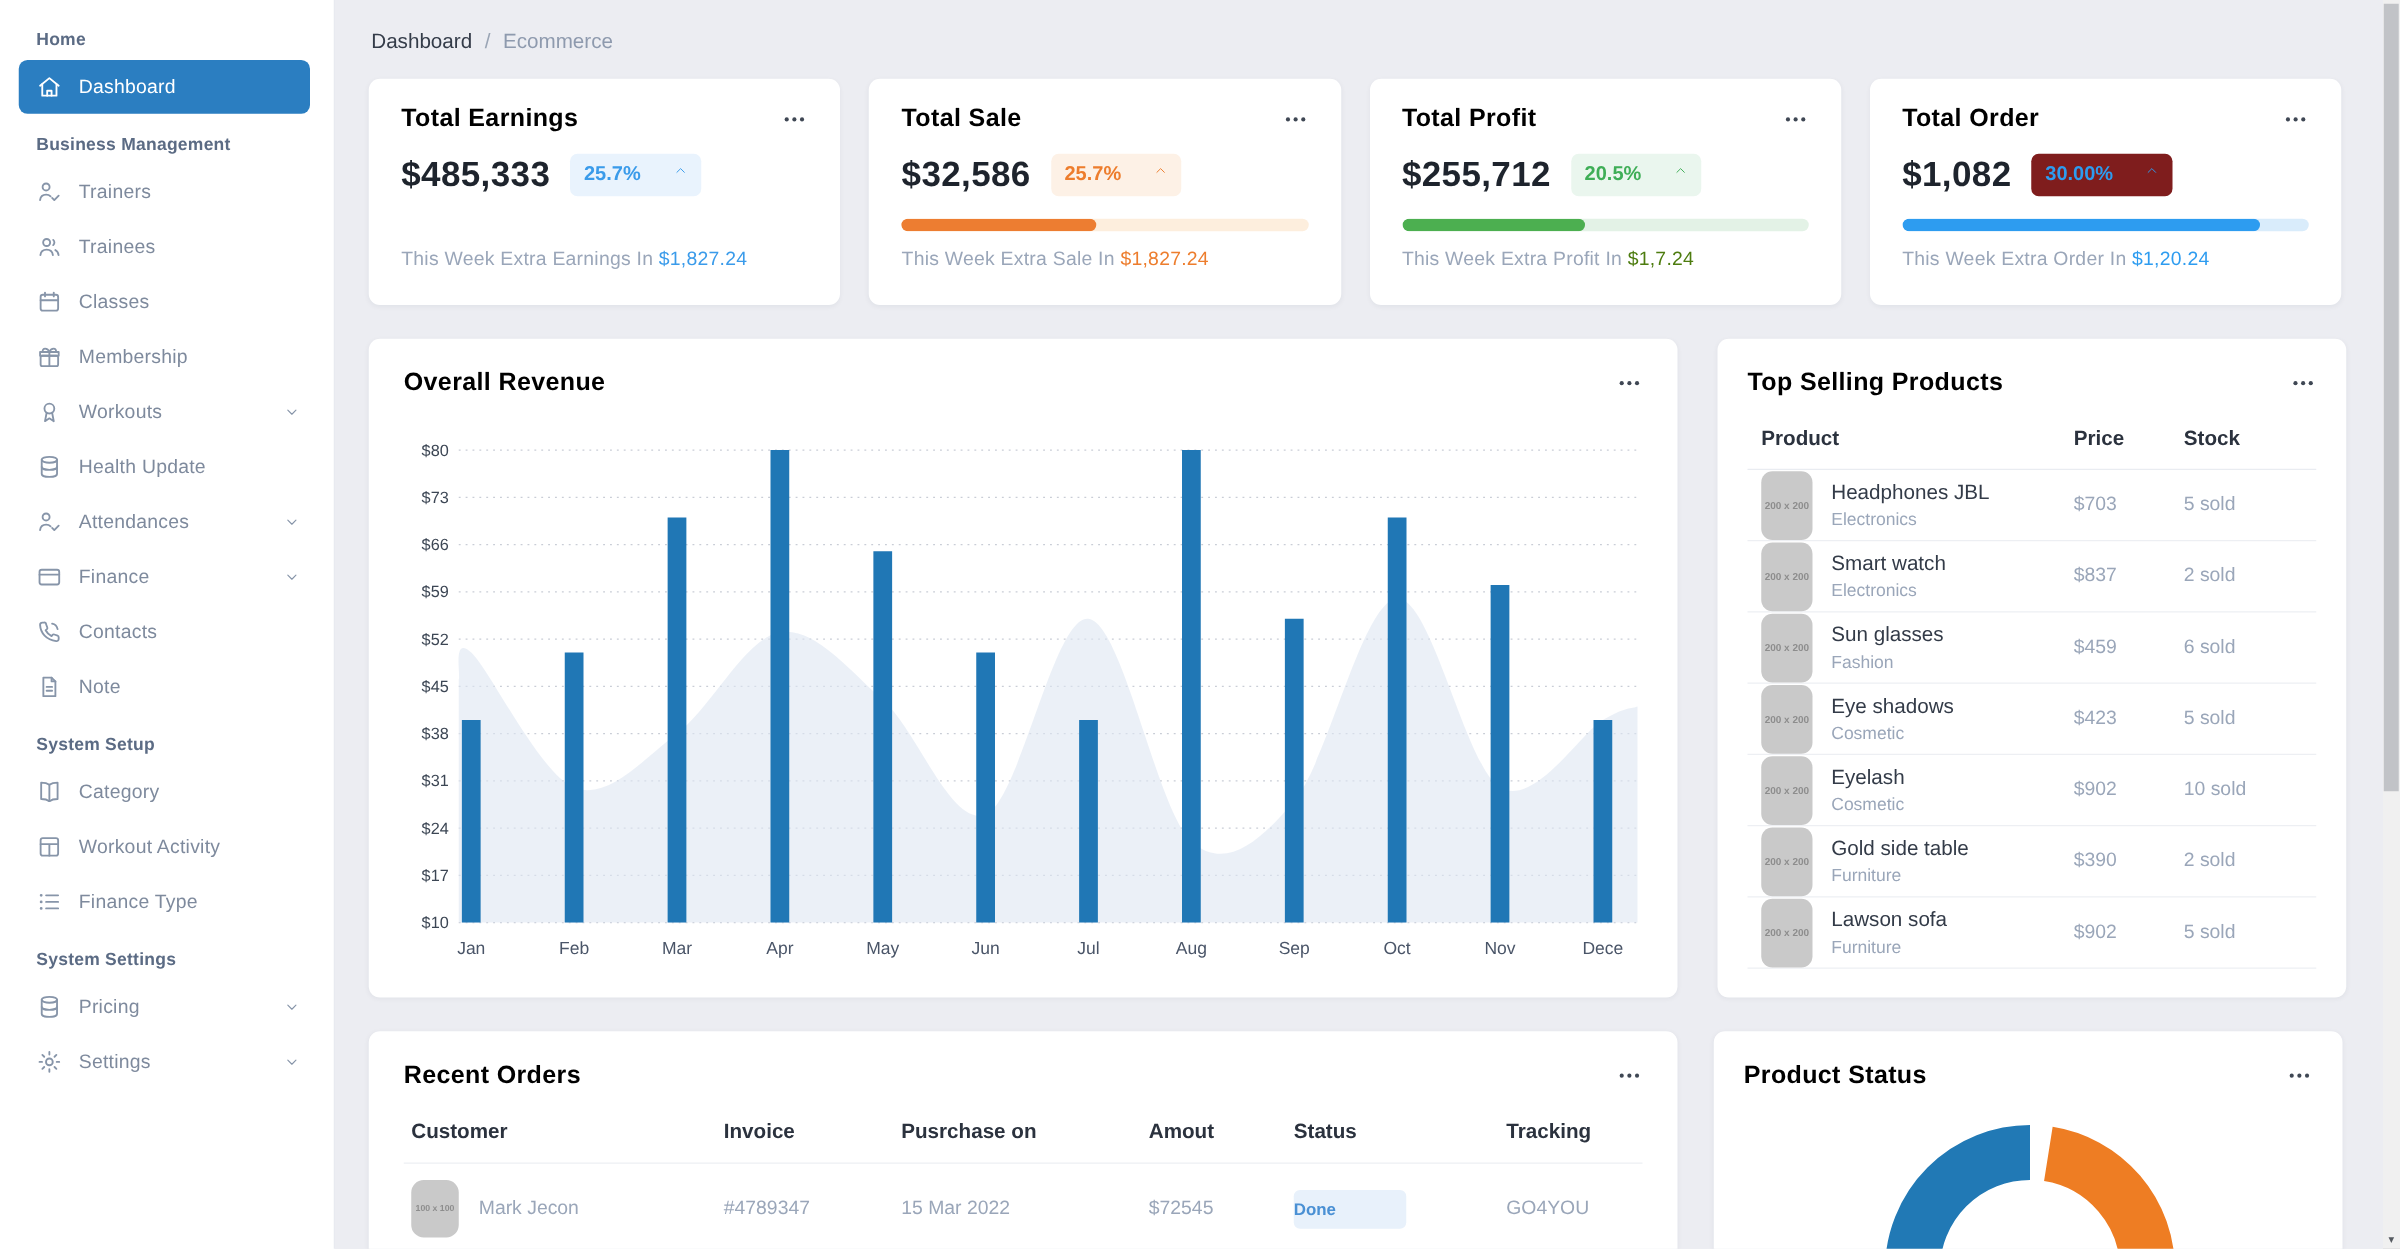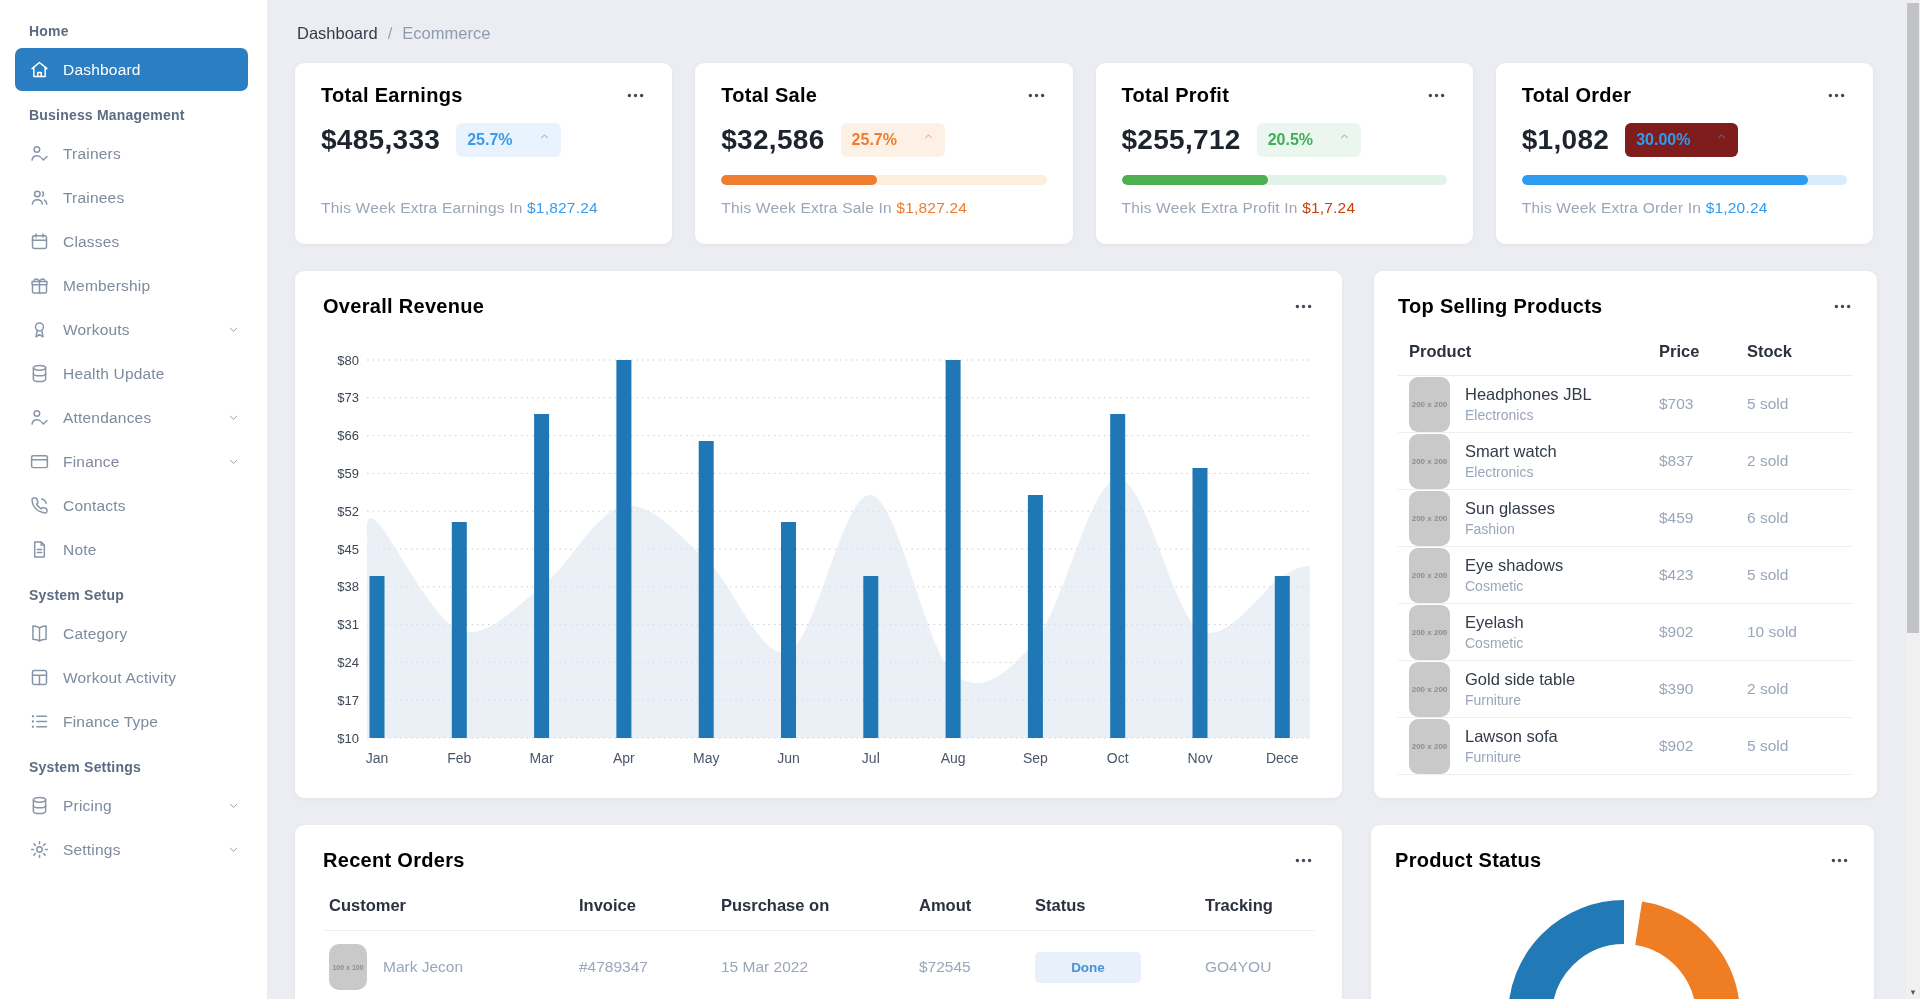--- a/index.html
+++ b/index.html
@@ -65,21 +65,21 @@
   .thumb200 { width: 41px; height: 55px; border-radius: 9px; background: #c9c9c9; display: flex; align-items: center; justify-content: center; font-size: 8px; font-weight: 700; color: #8d8d8d; }
   .p-name { font-size: 16.5px; color: #333b48; }
   .p-cat { font-size: 14px; color: #9aa6b9; margin-top: 3px; }
   .p-val { font-size: 15.5px; color: #9aa6b9; }
   
   .orders-card { height: 330px; padding: 24px 28px; }
   .od-head { display: grid; grid-template-columns: 250px 142px 198px 116px 170px 1fr; font-size: 16.5px; font-weight: 600; color: #2b323e; padding: 24px 0 15px 6px; }
   .od-row { display: grid; grid-template-columns: 250px 142px 198px 116px 170px 1fr; align-items: center; height: 73px; border-top: 1px solid #edeff3; color: #9aa6b9; font-size: 15.5px; padding-left: 6px; cursor: pointer; }
   .od-cust { display: flex; align-items: center; gap: 16px; }
   .thumb100 { width: 38px; height: 46px; border-radius: 10px; background: #c9c9c9; display: flex; align-items: center; justify-content: center; font-size: 7px; font-weight: 700; color: #8d8d8d; flex: none; }
-  .done-badge { display: inline-block; width: 106px; text-align: center; padding: 8px 0; border-radius: 5px; font-size: 13.5px; font-weight: 600; }
+  .done-badge { display: inline-block; width: 90px; padding: 8px 0; border-radius: 5px; font-size: 13.5px; font-weight: 600; }
   
   .status-card { height: 330px; padding: 24px 24px; position: relative; overflow: hidden; }
   .donut-wrap { position: absolute; left: 137px; top: 75px; width: 232px; height: 232px; }
   
   #revenue-chart { margin-top: 8px; display: block; }
   
   .sb-track { position: fixed; right: 0; top: 0; width: 14px; height: 999px; background: #f0f0f0; z-index: 9; }
   .sb-thumb { position: absolute; top: 3px; left: 1px; width: 12px; height: 630px; background: #c1c3c7; cursor: pointer; }
   .sb-arrow { position: absolute; bottom: 2px; left: 0; width: 14px; text-align: center; font-size: 9px; color: #555a60; }
 </style>
@@ -354,21 +354,21 @@
             <span style="display: flex;">
               <svg viewBox="0 0 24 24" fill="none" stroke="currentColor" stroke-width="1.7" stroke-linecap="round" stroke-linejoin="round">
                 <path d="M5.5 15 12 8.5 18.5 15"></path>
               </svg>
             </span>
           </span>
         </div>
         <div class="stat-bar" style="background: rgb(227, 242, 230);">
           <div class="fill" style="width: 45%; background: rgb(76, 175, 80);"></div>
         </div>
-        <div class="stat-note"><span>This Week Extra Profit In </span><span style="color: #c2410c; margin-top: 20px;">$1,7.24</span></div>
+        <div class="stat-note"><span>This Week Extra Profit In </span><span style="color: #4d7c0f; margin-top: 20px;">$1,7.24</span></div>
       </div>
       <div class="card stat-card">
         <div class="panel-head">
           <div class="panel-title">Total Order</div>
           <div class="dots">
             <svg viewBox="0 0 24 24" fill="currentColor">
               <circle cx="5" cy="12" r="1.9"></circle>
               <circle cx="12" cy="12" r="1.9"></circle>
               <circle cx="19" cy="12" r="1.9"></circle>
             </svg>

